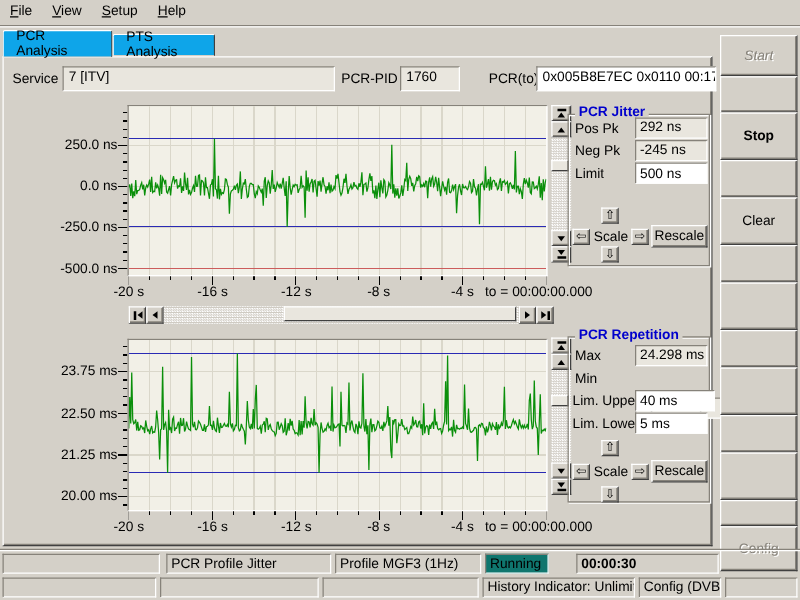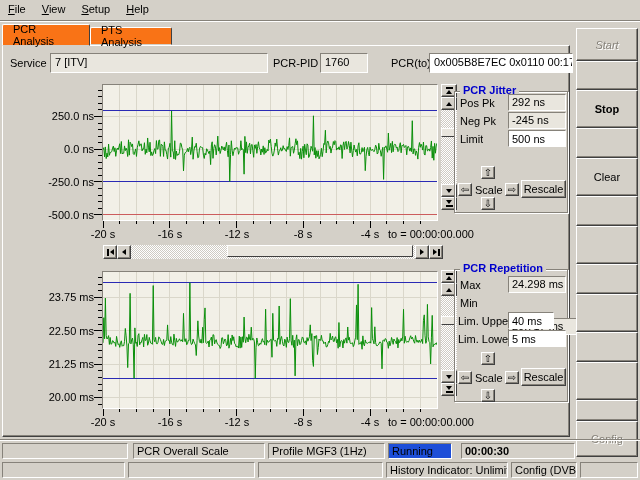--- a/index.html
+++ b/index.html
@@ -15,21 +15,21 @@
   .disabled{color:#86827a;text-shadow:1px 1px 0 #ffffff;}
   
   .sunken{background:#e9e6de;border:1px solid;border-color:#86827a #ffffff #ffffff #86827a;
           box-sizing:border-box;padding:2px 4px;}
   .cell{background:#d4d0c8;border:1px solid;border-color:#86827a #ffffff #ffffff #86827a;
         box-sizing:border-box;padding:1px 3px;}
   .field-input{position:absolute;background:#ffffff;border:1px solid;border-color:#86827a #ffffff #ffffff #86827a;
         box-sizing:border-box;font:inherit;padding:0 3px;}
   .field-ro{background:#e9e6de;}
   
-  .tab{position:absolute;background:#f97316;border:1px solid;border-color:#ffffff #404040 #d4d0c8 #ffffff;
+  .tab{position:absolute;background:#0ea5e9;border:1px solid;border-color:#ffffff #404040 #d4d0c8 #ffffff;
        border-top-left-radius:2px;border-top-right-radius:2px;display:flex;align-items:center;
        padding:0 10px;box-sizing:border-box;}
   .panel{position:absolute;background:#d4d0c8;border:1px solid;border-color:#ffffff #404040 #404040 #ffffff;
        box-shadow:inset -1px -1px 0 #86827a;box-sizing:border-box;}
   .gbox{position:absolute;border:1px solid #86827a;box-shadow:inset 1px 1px 0 #ffffff,1px 1px 0 #ffffff;box-sizing:border-box;}
   .gtitle{position:absolute;background:#d4d0c8;padding:0 3px;font-weight:bold;color:#0000cc;}
   .plotwrap{position:absolute;border:1px solid;border-color:#86827a #ffffff #ffffff #86827a;
        background:#f2f0e7;box-sizing:border-box;}
   .ylab{position:absolute;left:8px;width:86px;text-align:right;}
   .xlab{position:absolute;width:44px;text-align:center;}
@@ -342,21 +342,21 @@
   <div class="xlab" style="left:348px;top:416px;">-4 s</div>
   <div class="abs nowrap" style="left:388px;top:416px;width:100px;">to = 00:00:00.000</div>
 
   <div class="gbox" style="left:454px;top:269px;width:114px;height:133px;"></div>
   <div class="gtitle" style="left:460px;top:262px;">PCR Repetition</div>
   <div class="abs nowrap" style="left:460px;top:279px;">Max</div>
   <div class="abs sunken field-ro nowrap" style="left:508px;top:276px;width:58px;height:17px;padding:1px 3px;">24.298 ms</div>
   <div class="abs nowrap" style="left:460px;top:297px;">Min</div>
   <div class="abs sunken field-ro nowrap" style="left:508px;top:294px;width:74px;height:17px;padding:1px 3px;margin-top:24px;">20.717 ms</div>
   <div class="abs nowrap" style="left:458px;top:315px;">Lim. Upper</div>
-  <input class="field-input" style="left: 508px; top: 312px; width: 46px; height: 17px;" value="40 ms">
+  <input class="field-input" style="left: 508px; top: 312px; width: 64px; height: 17px;" value="40 ms">
   <div class="abs nowrap" style="left:458px;top:333px;">Lim. Lower</div>
   <input class="field-input" style="left: 508px; top: 330px; width: 58px; height: 17px;" value="5 ms">
   <button class="btn3d abs arrowbtn" style="left:481px;top:352px;width:14px;height:13px;">⇧</button>
   <button class="btn3d abs arrowbtn" style="left:458px;top:371px;width:14px;height:13px;">⇦</button>
   <div class="abs nowrap" style="left:475px;top:372px;">Scale</div>
   <button class="btn3d abs arrowbtn" style="left:505px;top:371px;width:14px;height:13px;">⇨</button>
   <button class="btn3d abs" style="left:521px;top:368px;width:45px;height:18px;">Rescale</button>
   <button class="btn3d abs arrowbtn" style="left:481px;top:389px;width:14px;height:13px;">⇩</button>
 
   <button class="btn3d abs disabled" style="left:576px;top:28px;width:62px;height:33px;font-style:italic;">Start</button>
@@ -370,23 +370,23 @@
   <button class="btn3d abs" style="left:576px;top:294px;width:62px;height:38px;"></button>
   <button class="btn3d abs" style="left:576px;top:332px;width:62px;height:30px;"></button>
   <button class="btn3d abs" style="left:576px;top:362px;width:62px;height:38px;"></button>
   <button class="btn3d abs" style="left:576px;top:400px;width:62px;height:21px;"></button>
   <button class="btn3d abs disabled" style="left:576px;top:421px;width:62px;height:36px;">Config</button>
 
   <div class="abs" style="left:0;top:439px;width:640px;height:1px;background:#86827a;"></div>
   <div class="abs" style="left:0;top:440px;width:640px;height:1px;background:#ffffff;"></div>
 
   <div class="abs cell nowrap" style="left:2px;top:443px;width:126px;height:16px;"></div>
-  <div class="abs cell nowrap" style="left:133px;top:443px;width:132px;height:16px;">PCR Overall Scale</div>
+  <div class="abs cell nowrap" style="left:133px;top:443px;width:132px;height:16px;">PCR Profile Jitter</div>
   <div class="abs cell nowrap" style="left:268px;top:443px;width:117px;height:16px;">Profile MGF3 (1Hz)</div>
-  <div class="abs cell nowrap" style="left: 388px; top: 443px; width: 64px; height: 16px; background: #1d4ed8;">Running</div>
+  <div class="abs cell nowrap" style="left: 388px; top: 443px; width: 51px; height: 16px; background: #0f766e;">Running</div>
   <div class="abs cell nowrap" style="left:461px;top:443px;width:114px;height:16px;font-weight:bold;">00:00:30</div>
 
   <div class="abs cell nowrap" style="left:2px;top:462px;width:123px;height:16px;"></div>
   <div class="abs cell nowrap" style="left:128px;top:462px;width:127px;height:16px;"></div>
   <div class="abs cell nowrap" style="left:258px;top:462px;width:125px;height:16px;"></div>
   <div class="abs cell nowrap" style="left:386px;top:462px;width:122px;height:16px;">History Indicator: Unlimited</div>
   <div class="abs cell nowrap" style="left:511px;top:462px;width:66px;height:16px;">Config (DVB)</div>
   <div class="abs cell nowrap" style="left:580px;top:462px;width:58px;height:16px;"></div>
 
 </div>

